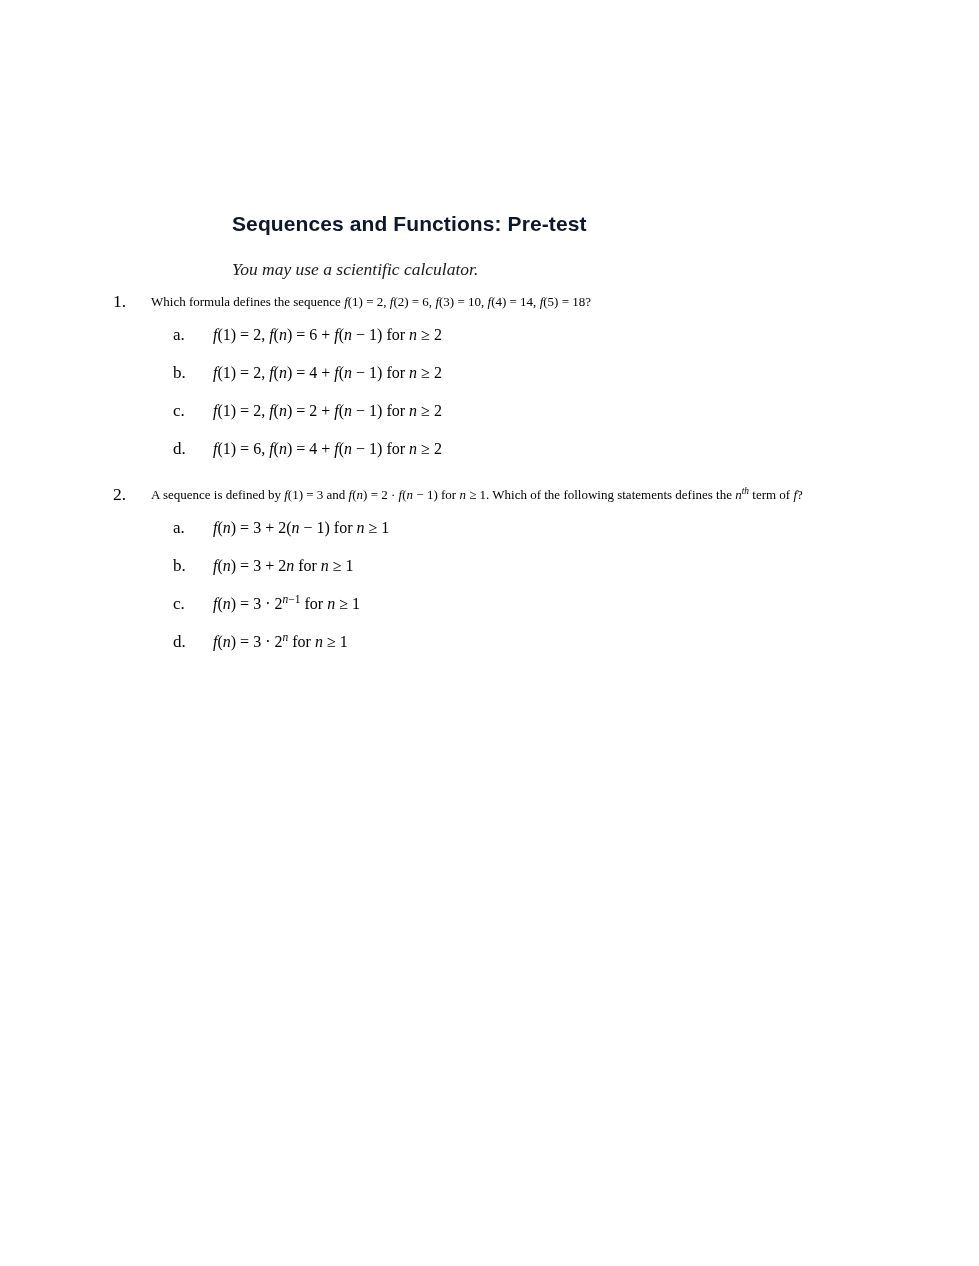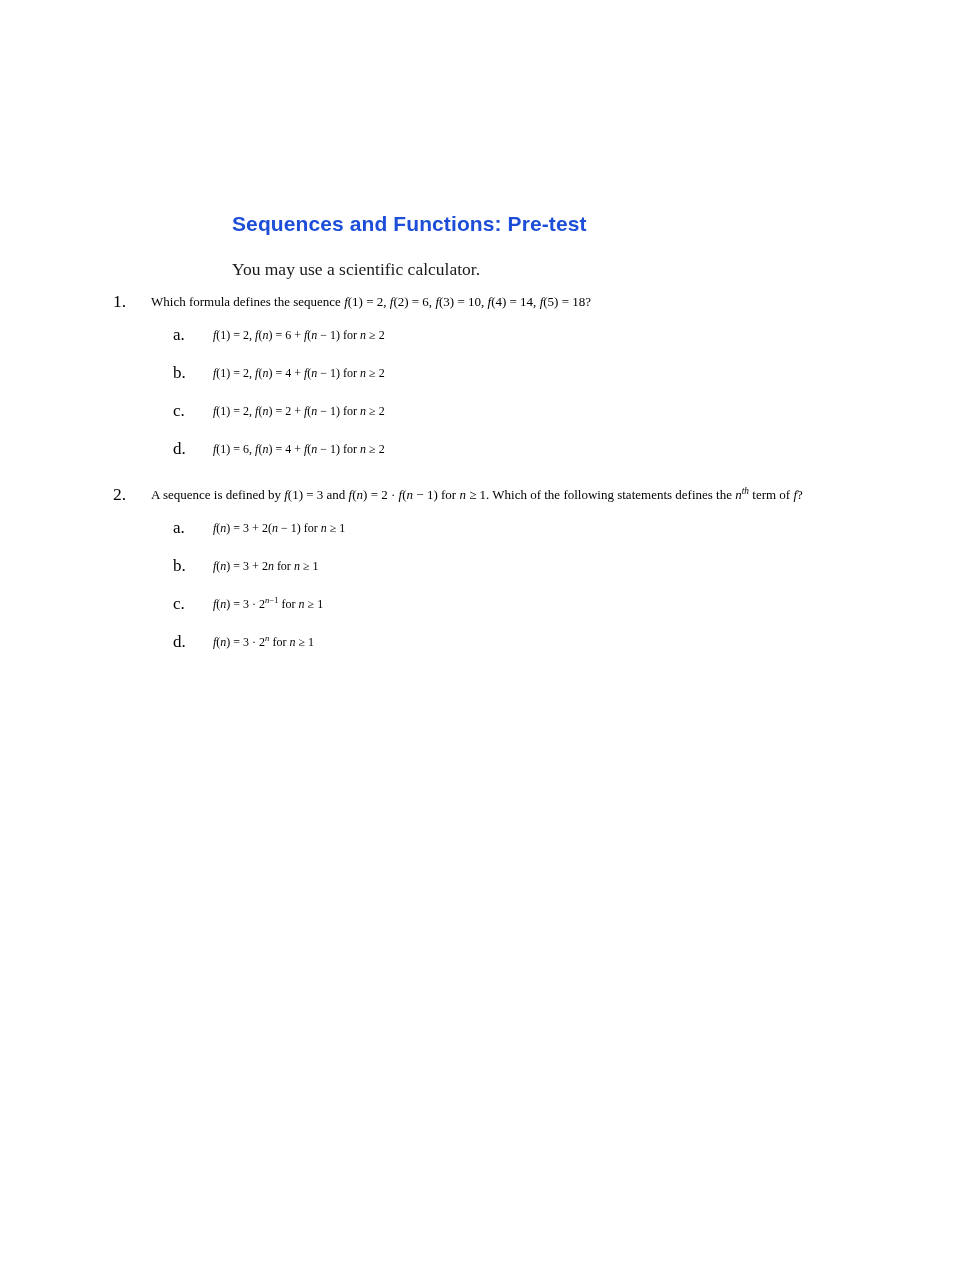--- a/index.html
+++ b/index.html
@@ -20,29 +20,30 @@
     height: 1266px;
     box-sizing: border-box;
   }
   .doc-title {
     position: absolute;
     left: 232px;
     top: 212px;
     font-family: "Liberation Sans", sans-serif;
     font-size: 21px;
     font-weight: bold;
-    color: #1d4ed8;
+    color: #0f172a;
     letter-spacing: 0.1px;
   }
   .subtitle {
     position: absolute;
     left: 232px;
     top: 259px;
     font-size: 17.5px;
     color: #1a1a1a;
+    font-style: italic;
   }
   .qlist {
     position: absolute;
     left: 113px;
     top: 289px;
     width: 760px;
   }
   .question {
     position: relative;
     margin-bottom: 10px;
@@ -72,21 +73,21 @@
     margin-bottom: 14px;
   }
   .c-letter {
     width: 40px;
     flex: 0 0 40px;
     font-size: 17px;
     line-height: 24px;
   }
   .c-text {
     flex: 1 1 auto;
-    font-size: 12px;
+    font-size: 16px;
     line-height: 24px;
   }
   
   i, .mi {
     font-family: "Liberation Serif", serif;
     font-style: italic;
   }
   sup {
     font-size: 0.72em;
     vertical-align: super;

